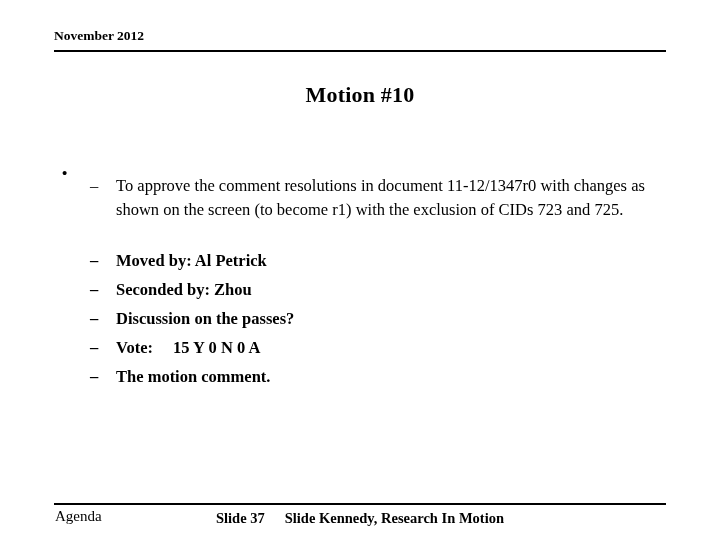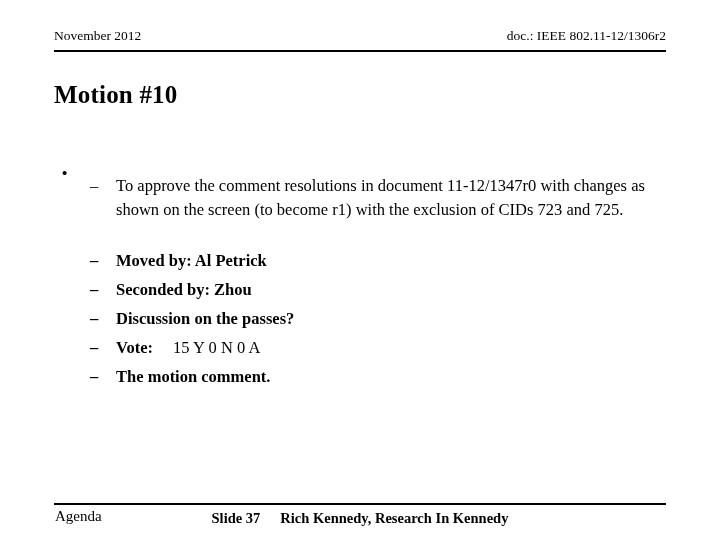--- a/index.html
+++ b/index.html
@@ -28,41 +28,41 @@
     left: 54px;
     top: 28px;
     width: 612px;
     height: 24px;
   }
   .header-row {
     display: flex;
     justify-content: space-between;
     align-items: flex-end;
     font-size: 13.5px;
-    font-weight: normal;
+    font-weight: bold;
     line-height: 16px;
     white-space: nowrap;
   }
   .header-rule {
     position: absolute;
     left: 54px;
     top: 50px;
     width: 612px;
     height: 0;
     border-top: 2px solid #000;
   }
 
   
   .slide-title {
     position: absolute;
     left: 54px;
     top: 80px;
     width: 612px;
-    text-align: left;
-    font-size: 25px;
+    text-align: center;
+    font-size: 22px;
     font-weight: bold;
     line-height: 30px;
     letter-spacing: 0.2px;
   }
 
   
   .body {
     position: absolute;
     left: 54px;
     top: 160px;
@@ -99,21 +99,21 @@
     position: absolute;
     left: 6px;
     top: 0;
     font-size: 16.5px;
     line-height: 23.5px;
   }
   .lvl2.bold {
     font-weight: bold;
   }
   .lvl2.bold .vote-value {
-    font-weight: normal;
+    font-weight: bold;
     padding-left: 16px;
     margin-top: 11px;
   }
   .spacer {
     height: 28px;
   }
   .lvl2.tight {
     margin-bottom: 5.5px;
   }
 
@@ -152,21 +152,20 @@
   }
 </style>
 </head>
 <body>
 
 <div class="slide">
 
   <div class="header">
     <div class="header-row">
       <span>November 2012</span>
-      <span>doc.: IEEE 802.11-12/1306r2</span>
     </div>
   </div>
   <div class="header-rule"></div>
 
   <div class="slide-title">Motion #10</div>
 
   <div class="body">
 
     <div class="lvl1">
       <span class="bullet">•</span>
@@ -209,16 +208,16 @@
         <span>The motion comment.</span>
       </div>
 
     </div>
   </div>
 
   <div class="footer-rule"></div>
   <div class="footer-agenda">Agenda</div>
   <div class="footer-main">
     <span class="footer-slide">Slide 37</span>
-    <span>Rich Kennedy, Research In Kennedy</span>
+    <span>Slide Kennedy, Research In Motion</span>
   </div>
 
 </div>
 
 </body></html>

